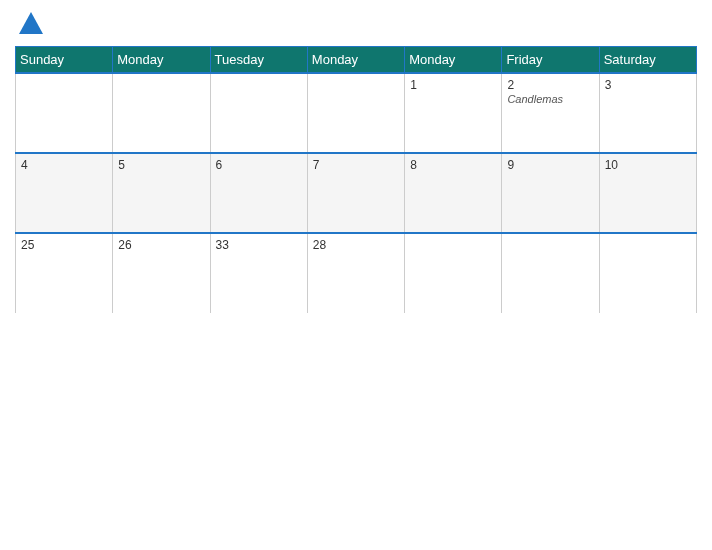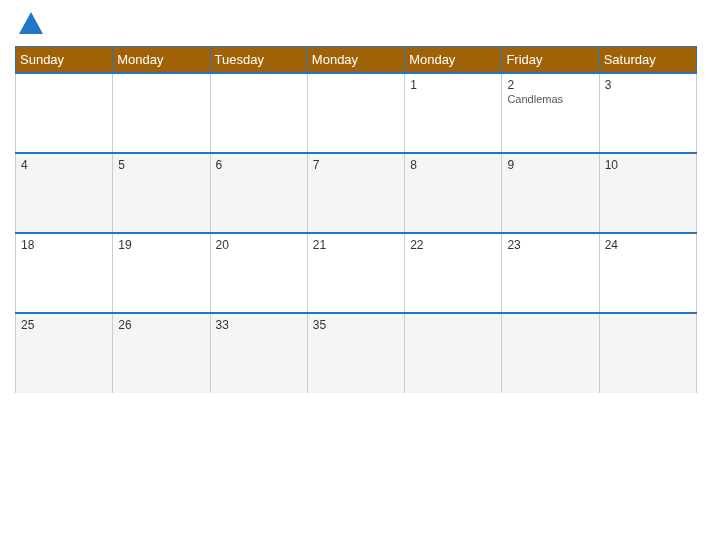--- a/index.html
+++ b/index.html
@@ -54,21 +54,21 @@
     .country {
       font-size: 16px;
       color: #333;
     }
     table {
       width: 100%;
       border-collapse: collapse;
       table-layout: fixed;
     }
     thead tr {
-      background: #a16207;
+      background: #0f766e;
     }
     thead th {
       color: #fff;
       font-size: 13px;
       font-weight: normal;
       padding: 5px 4px;
       text-align: left;
       border: 1px solid #2176c7;
     }
     tbody tr {
@@ -90,20 +90,21 @@
     }
     .day-num {
       font-size: 12px;
       color: #333;
       display: block;
     }
     .holiday {
       font-size: 11px;
       color: #555;
       margin-top: 4px;
+      font-style: italic;
     }
     .empty {
       background: #fff;
     }
     tbody tr:nth-child(even) .empty {
       background: #f5f5f5;
     }
   </style>
 </head>
 <body>
@@ -167,53 +168,30 @@
           </td>
           <td>
             <span class="day-num">9</span>
           </td>
           <td>
             <span class="day-num">10</span>
           </td>
         </tr>
         <tr>
           <td>
-            <span class="day-num">18</span>
-          </td>
-          <td>
-            <span class="day-num">19</span>
-          </td>
-          <td>
-            <span class="day-num">20</span>
-          </td>
-          <td>
-            <span class="day-num">21</span>
-          </td>
-          <td>
-            <span class="day-num">22</span>
-          </td>
-          <td>
-            <span class="day-num">23</span>
-          </td>
-          <td>
-            <span class="day-num">24</span>
-          </td>
-        </tr>
-        <tr>
-          <td>
             <span class="day-num">25</span>
           </td>
           <td>
             <span class="day-num">26</span>
           </td>
           <td>
             <span class="day-num">33</span>
           </td>
           <td>
-            <span class="day-num">35</span>
+            <span class="day-num">28</span>
           </td>
           <td class="empty"></td>
           <td class="empty"></td>
           <td class="empty"></td>
         </tr>
       </tbody>
   </table>
 </div>
 
 </body></html>

